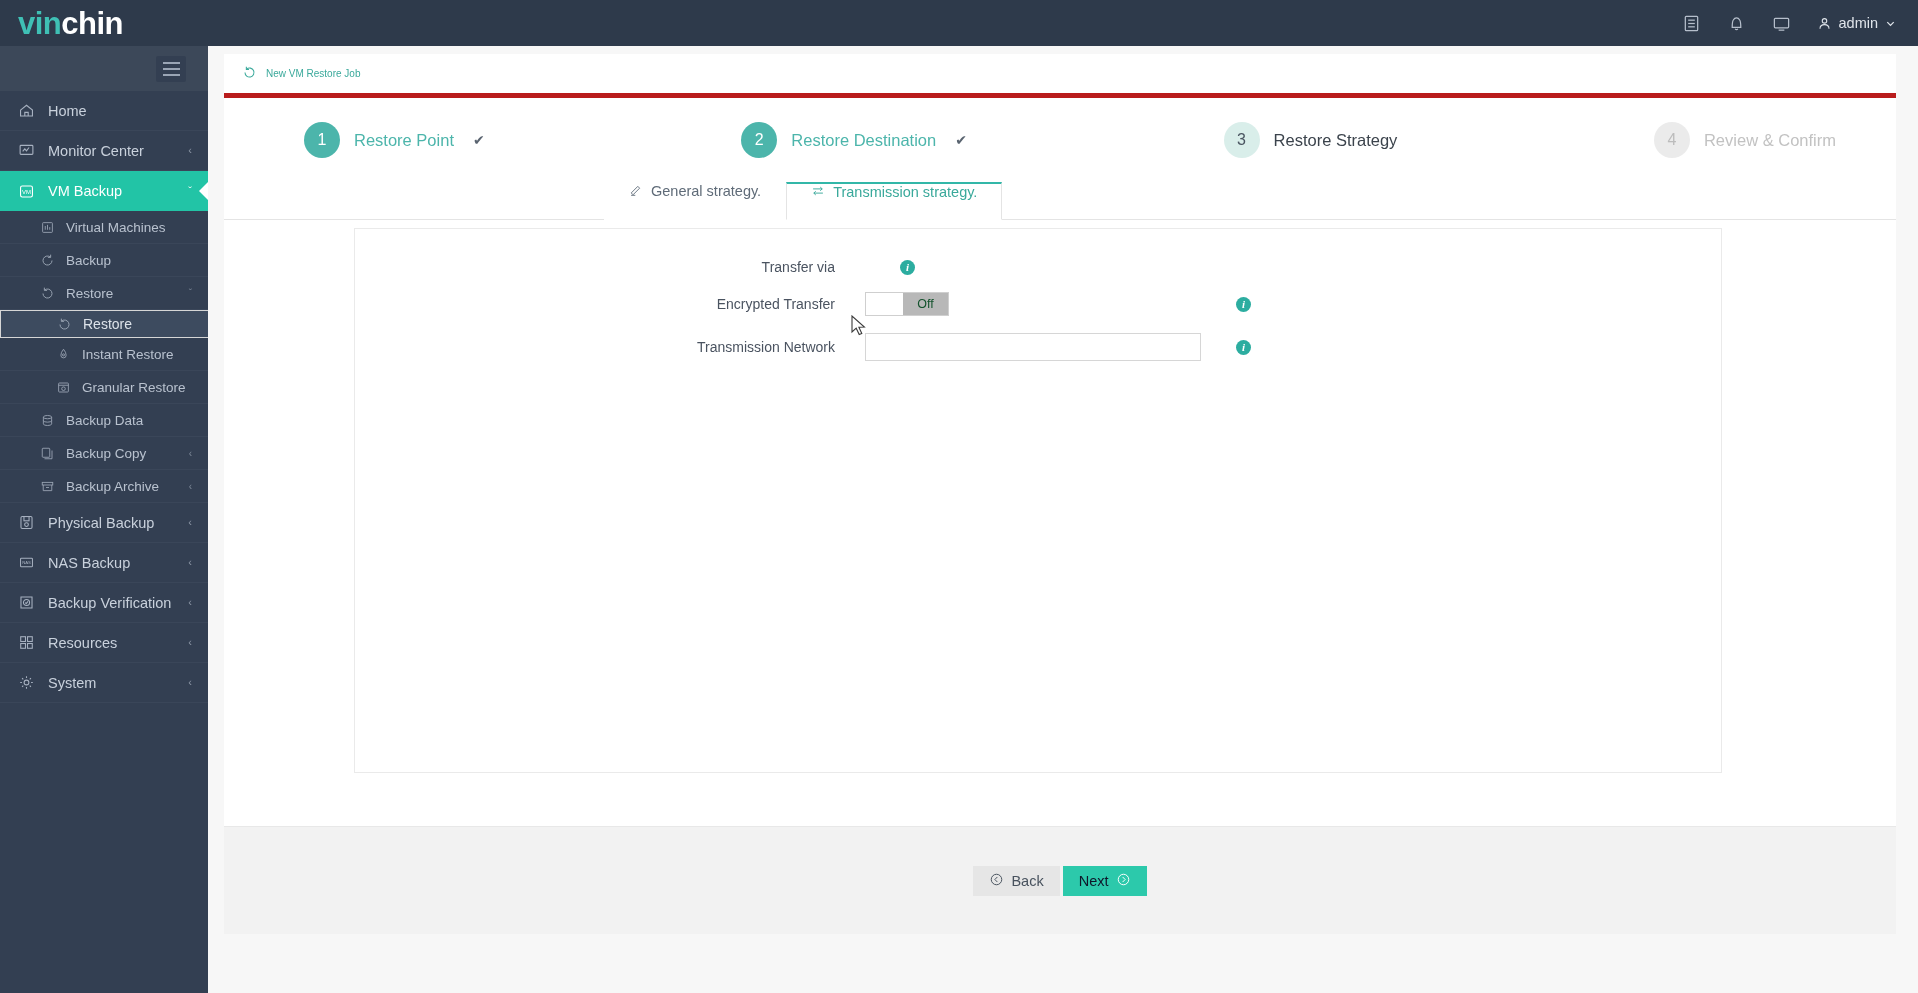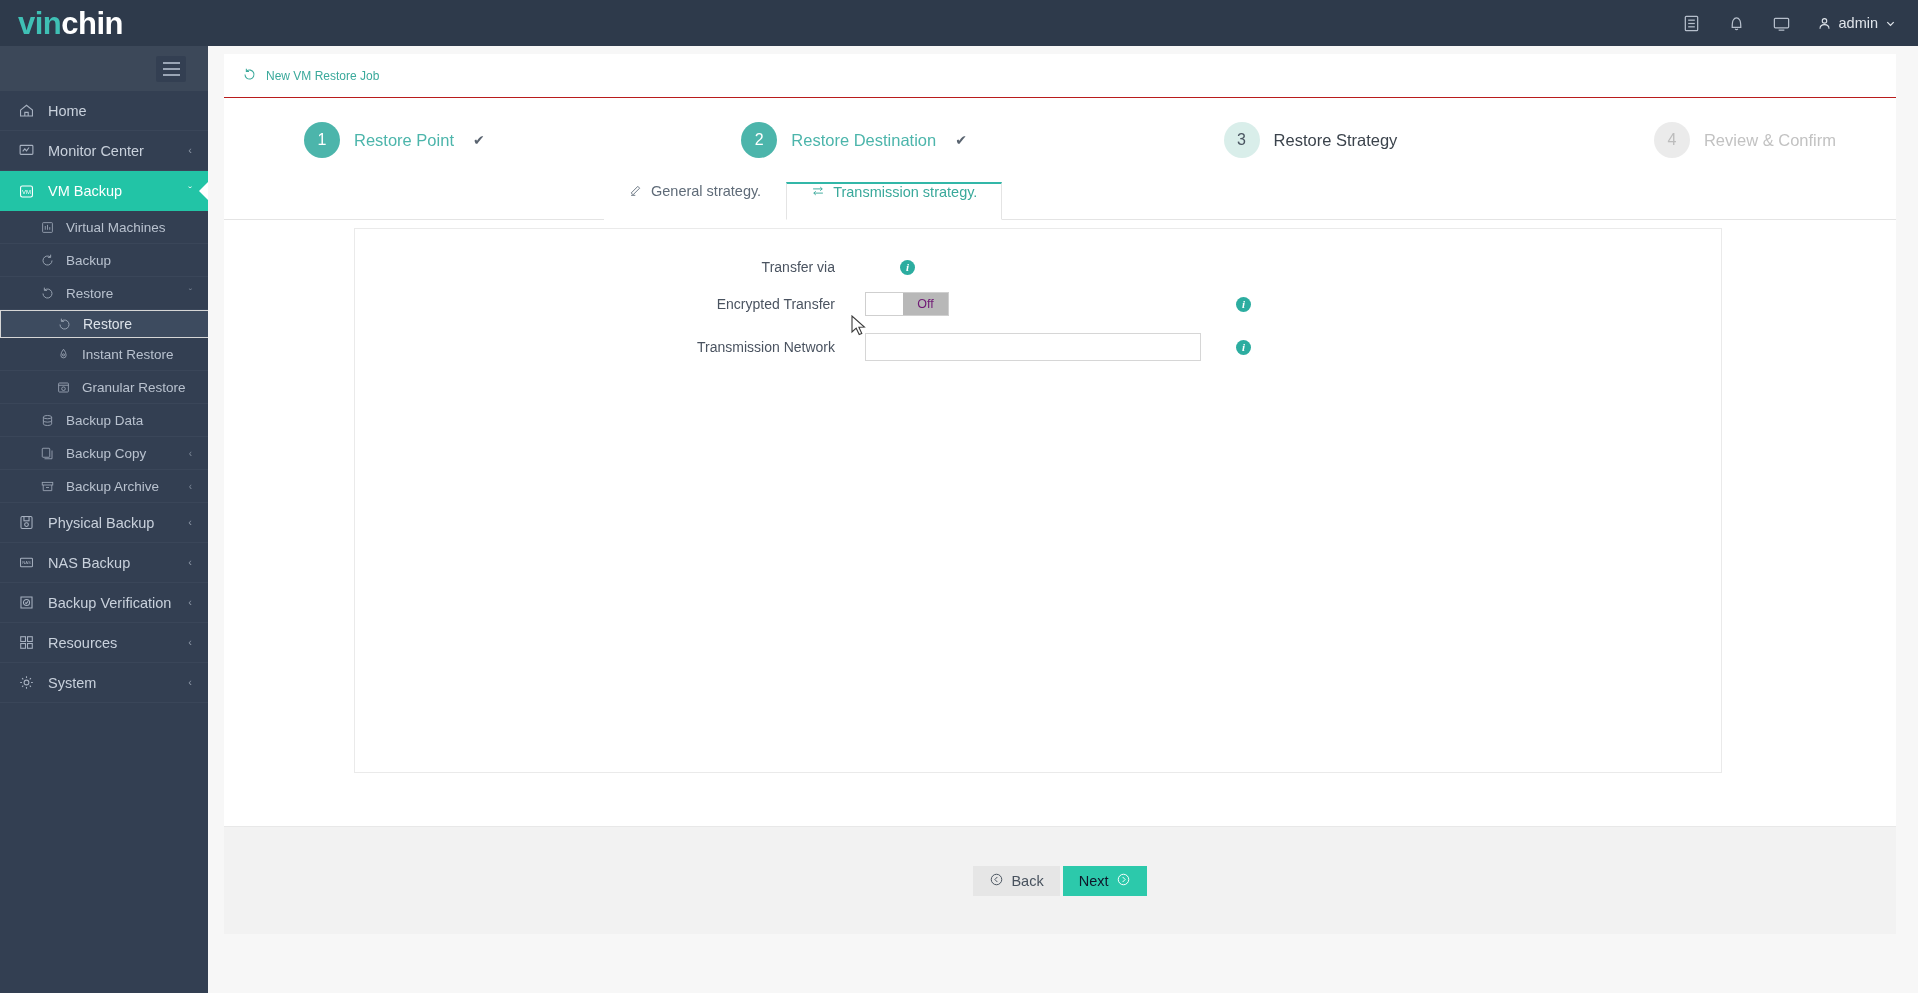--- a/index.html
+++ b/index.html
@@ -120,22 +120,22 @@
     background: #ffffff;
     width: 1672px; height: 880px;
     position: relative;
   }
   .page-title {
     height: 44px;
     display: flex; align-items: center;
     padding-left: 18px;
     gap: 9px;
     color: #3aa99b;
-    font-size: 12px;
-    border-bottom: 1px solid #b91c1c;
+    font-size: 10px;
+    border-bottom: 5px solid #b91c1c;
   }
 
   
   .steps {
     display: flex; align-items: center;
     height: 84px;
     padding: 0 60px 0 80px;
   }
   .step { display: flex; align-items: center; gap: 14px; }
   .step .num {
@@ -229,21 +229,21 @@
   .toggle {
     width: 84px; height: 24px;
     border: 1px solid #cfcfcf;
     display: flex; cursor: pointer;
     background: #ffffff;
   }
   .toggle .knob { width: 45%; background: #ffffff; }
   .toggle .state {
     flex: 1;
     background: #b8b8b8;
-    color: #701a75;
+    color: #14532d;
     font-size: 12.5px;
     display: flex; align-items: center; justify-content: center;
   }
   .infoicon {
     width: 15px; height: 15px; border-radius: 50%;
     background: #2cada0; color: #ffffff;
     font-size: 11px; font-weight: bold; font-style: italic;
     display: flex; align-items: center; justify-content: center;
     margin-left: 35px;
     font-family: "Liberation Serif", serif;

